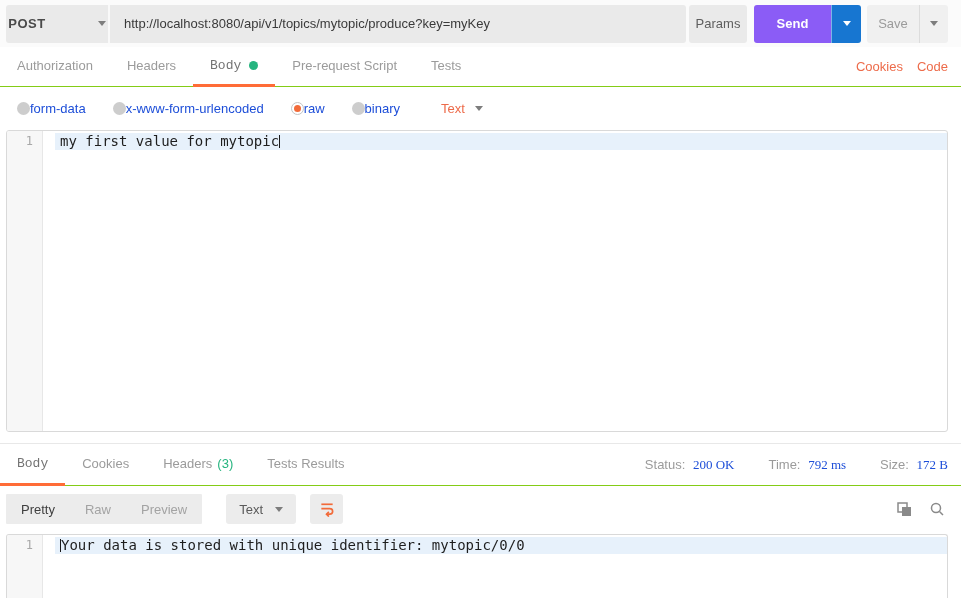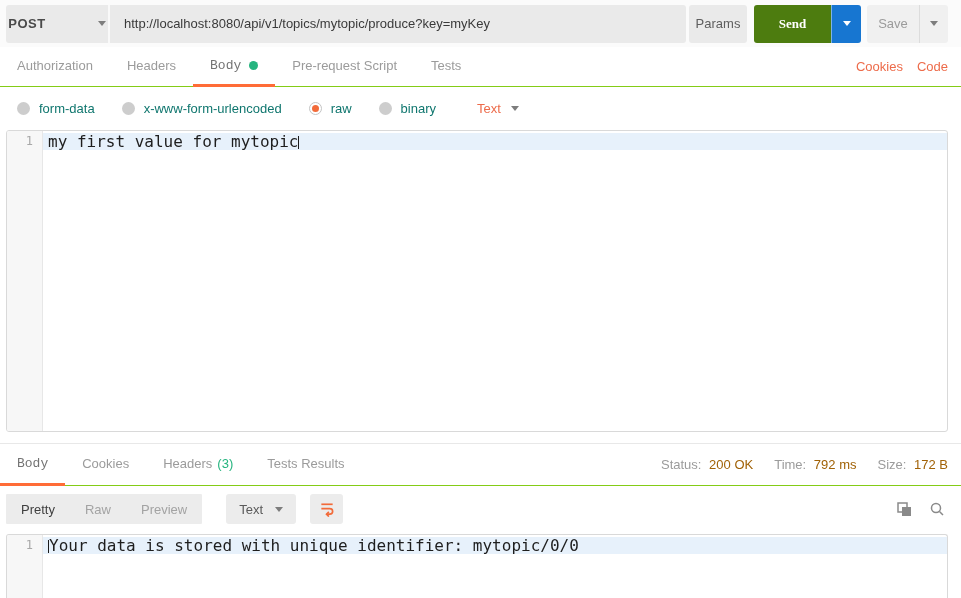--- a/index.html
+++ b/index.html
@@ -13,23 +13,23 @@
     display:flex; align-items:center; justify-content:center; cursor:pointer;
     border-right:2px solid #f9f9f9;gap:42px; }
   .method-label { font-size:13px; font-weight:600; color:#4a4a4a; letter-spacing:.5px; }
   .url-input { flex:1; background:#eaeaea; border:none; outline:none;
     font-size:13px; color:#3a3a3a; padding:0 14px; border-radius:0 3px 3px 0;
     font-family:"Liberation Sans", sans-serif; }
   .params-btn { width:58px; margin-left:3px; background:#eaeaea; border:none;
     border-radius:3px; font-size:13px; color:#5e5e5e; cursor:pointer;
     font-family:"Liberation Sans", sans-serif; }
   .send-group { display:flex; margin-left:7px; height:38px; }
-  .send-btn { width:77px; background:#4d7c0f; color:#fff; border:none;
+  .send-btn { width:77px; background:#8b5cf6; color:#fff; border:none;
     border-radius:3px 0 0 3px; font-size:13px; font-weight:600; cursor:pointer;
-    font-family:Liberation Serif, serif; }
+    font-family:Liberation Sans, sans-serif; }
   .send-caret-btn { width:30px; background:#1776d1; border:none; cursor:pointer;
     border-radius:0 3px 3px 0; border-left:1px solid rgba(255,255,255,.45);
     display:flex; align-items:center; justify-content:center; }
   .save-group { display:flex; margin-left:6px; height:38px; }
   .save-btn { width:52px; background:#f0f0f0; color:#9b9b9b; border:none;
     border-radius:3px 0 0 3px; font-size:13px; cursor:pointer;
     font-family:Liberation Sans, sans-serif; }
   .save-caret-btn { width:29px; background:#f0f0f0; border:none; cursor:pointer;
     border-radius:0 3px 3px 0; border-left:1px solid #dcdcdc;
     display:flex; align-items:center; justify-content:center; }
@@ -53,47 +53,47 @@
   .side-link:last-child { padding-right:13px; }
   .count { color:#26b47f; margin-left:5px; }
 
   
   .radio-row { height:43px; display:flex; align-items:center; padding-left:17px; background:#fff; }
   .radio-item { display:flex; align-items:center; margin-right:27px; cursor:pointer; }
   .radio { width:13px; height:13px; border-radius:50%; background:#cdcdcd; }
   .radio.selected { background:#fff; border:1px solid #c4c4c4; position:relative; }
   .radio.selected::after { content:''; position:absolute; left:2px; top:2px; right:2px; bottom:2px;
     border-radius:50%; background:#f26b3a; }
-  .radio-label { font-size:13px; color:#0f766e; margin-left:9px; }
+  .radio-label { font-size:13px; color:#1d4ed8; }
   .type-select { display:flex; align-items:center; cursor:pointer; margin-left:14px; }
   .type-select .label { font-size:13px; color:#ed6b4a; }
   .type-select .caret { margin-left:10px; }
 
   
   .editor { margin:0 13px 0 6px; border:1px solid #d9d9d9; border-radius:3px;
     display:flex; background:#fff; overflow:hidden;
     font-family:"DejaVu Sans Mono", monospace; }
   .editor.request { height:302px; }
   .editor.response { height:70px; margin-top:2px; border-radius:3px 3px 0 0; border-bottom:none; }
   .gutter-col { width:36px; background:#f7f7f7; border-right:1px solid #e7e7e7; padding-top:2px; }
   .ln { height:17px; line-height:17px; font-size:12px; color:#a8a8a8; text-align:right; padding-right:9px; }
   .code-col { flex:1; padding-top:2px; }
-  .code-line { height:17px; line-height:17px; font-size:16px; color:#1e1e1e;
-    padding-left:5px; white-space:pre; }
+  .code-line { height:17px; line-height:17px; font-size:14px; color:#1e1e1e;
+    padding-left:5px; white-space:pre;margin-left:12px; }
   .code-line.active { background:#e7f1fb; }
   .cursor { display:inline-block; width:1px; height:13px; background:#1a1a1a;
     vertical-align:-2px; }
 
   .divider { height:1px; background:#e8e8e8; margin-top:11px; }
 
   
   .meta { display:flex; align-items:center; font-size:13px; padding-right:13px; }
-  .meta .pair { margin-left:21px; }
+  .meta .pair { margin-left:34px; }
   .meta .lbl { color:#9b9b9b; }
-  .meta .val { color:#a16207; margin-left:4px; }
+  .meta .val { color:#1d4ed8; margin-left:4px;font-family:Liberation Serif, serif; }
 
   
   .resp-toolbar { height:46px; display:flex; align-items:center; padding:0 13px 0 6px; background:#fff; }
   .view-group { display:flex; background:#ececec; border-radius:1px; height:30px; }
   .view-item { display:flex; align-items:center; padding:0 15px; font-size:13px;
     color:#a3a3a3; cursor:pointer; }
   .view-item.active { color:#3f3f3f; }
   .fmt-select { display:flex; align-items:center; height:30px; background:#ececec;
     border-radius:3px; margin-left:24px; padding:0 13px; cursor:pointer; }
   .fmt-select .label { font-size:13px; color:#5a5a5a; }

